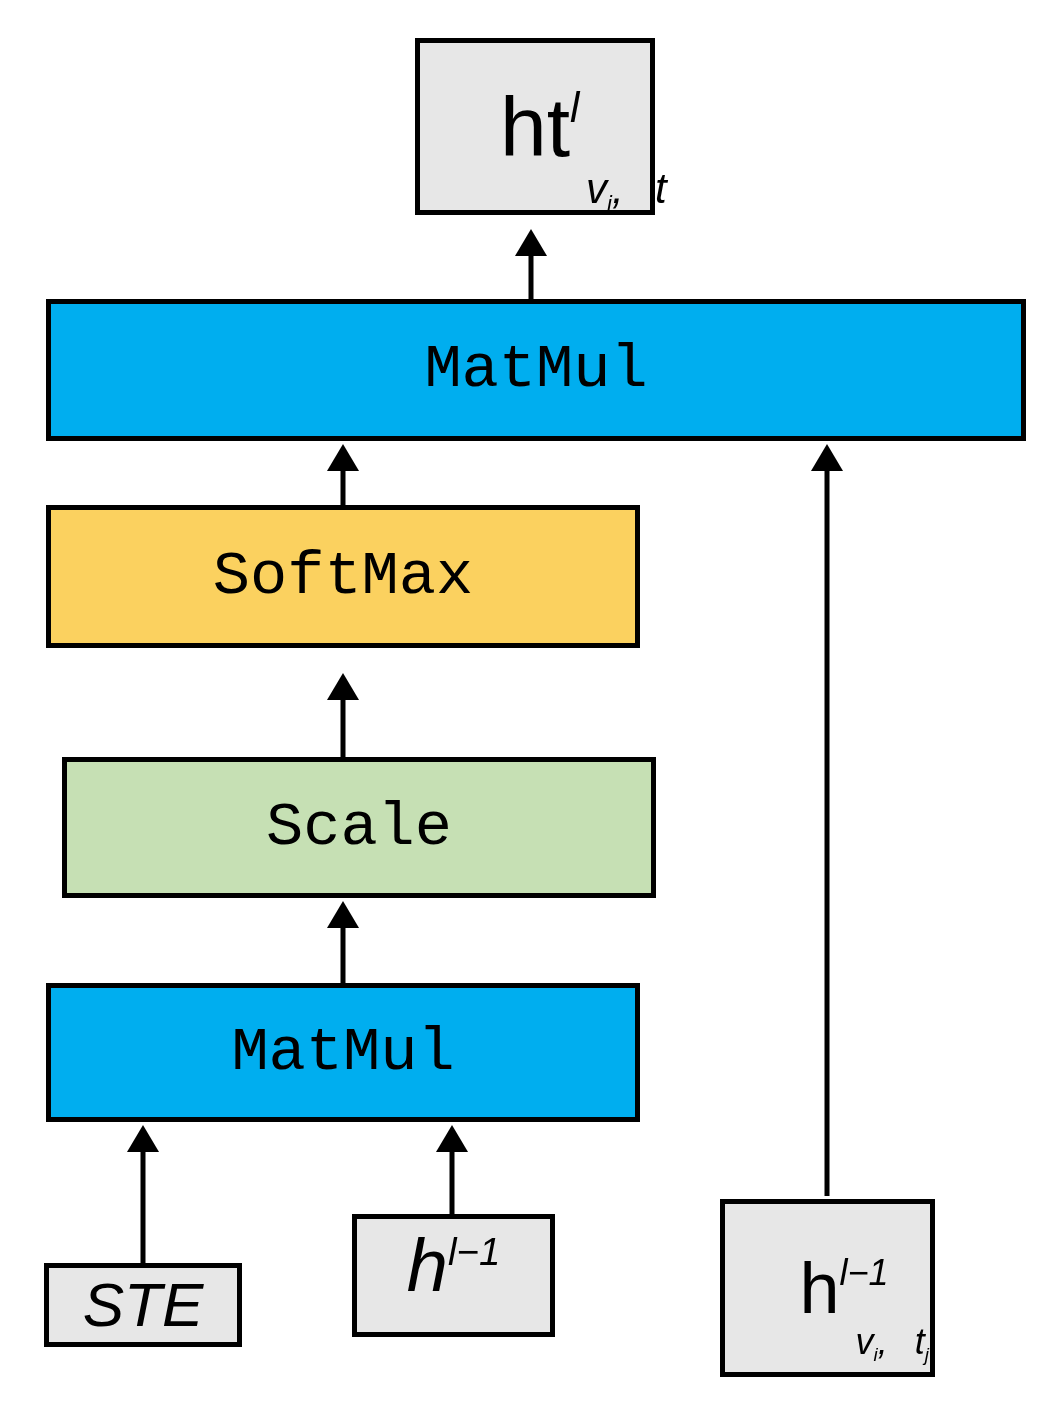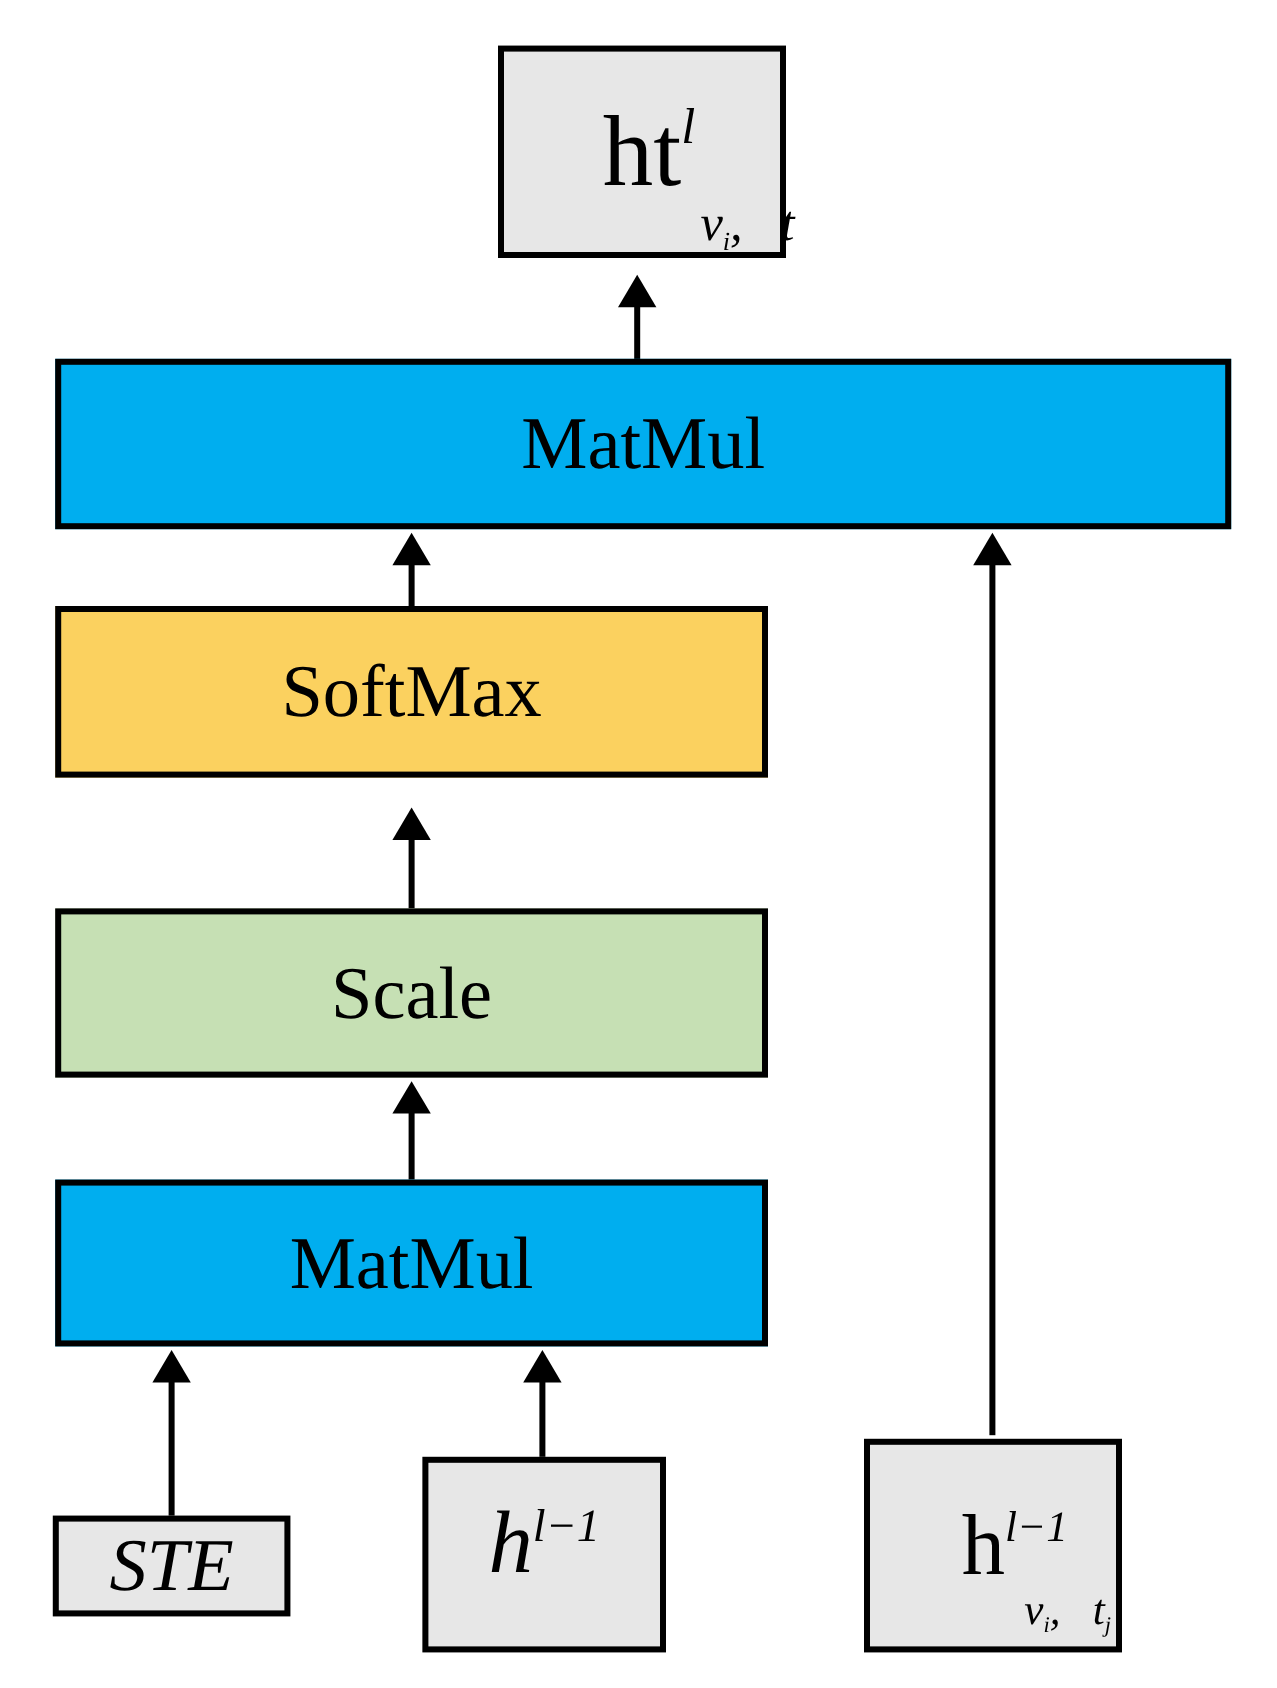--- a/index.html
+++ b/index.html
@@ -23,37 +23,37 @@
     position: absolute;
     box-sizing: border-box;
     border: 5px solid #000000;
     display: flex;
     align-items: center;
     justify-content: center;
     text-align: center;
     line-height: 1;
   }
   .node.op {
-    font-family: Liberation Serif, serif;
+    font-family: Liberation Mono, monospace;
     font-size: 62px;
     color: #000000;
     font-weight: 400;
     text-align: center;
   }
   .node.var {
     background: #e7e7e7;
     font-family: "Liberation Serif", serif;
     color: #000000;
   }
 
   
   .math {
     display: inline-block;
     white-space: nowrap;
-    font-family: Liberation Serif, serif;
+    font-family: Liberation Sans, sans-serif;
     line-height: 1;
   }
   .mi-it { font-style: italic; }
   .mi-up { font-style: normal; }
   sup.sp, sub.sb {
     font-size: 0.52em;
     line-height: 0;
     position: relative;
   }
   sup.sp { top: -0.66em; vertical-align: baseline; }
@@ -140,21 +140,21 @@
 
   <div class="node op" style="left:46px; top:505px; width:594px; height:143px; background:#fbd15f;">
     <span>SoftMax</span>
   </div>
 
   <div class="arrow" style="left:327px; top:673px; width:32px; height:84px;">
     <div class="head"></div>
     <div class="shaft" style="top:22px; height:62px;"></div>
   </div>
 
-  <div class="node op" style="left:46px; top:757px; width:594px; height:141px; background:#c6e0b4;">
+  <div class="node op" style="left:62px; top:757px; width:594px; height:141px; background:#c6e0b4;">
     <span>Scale</span>
   </div>
 
   <div class="arrow" style="left:327px; top:901px; width:32px; height:82px;">
     <div class="head"></div>
     <div class="shaft" style="top:22px; height:60px;"></div>
   </div>
 
   <div class="node op" style="left:46px; top:983px; width:594px; height:139px; background:#00aeef;">
     <span>MatMul</span>
@@ -167,21 +167,21 @@
 
   <div class="arrow" style="left:436px; top:1125px; width:32px; height:92px;">
     <div class="head"></div>
     <div class="shaft" style="top:22px; height:70px;"></div>
   </div>
 
   <div class="node var" style="left:44px; top:1263px; width:198px; height:84px; font-size:62px;">
     <span class="math mi-it">STE</span>
   </div>
 
-  <div class="node var" style="left:352px; top:1214px; width:203px; height:163px; font-size:74px;">
+  <div class="node var" style="left:352px; top:1214px; width:203px; height:123px; font-size:74px;">
     <span class="math" style="transform:translateY(-10px);">
       <span class="mi-it">h</span><sup class="sp mi-it">l−1</sup>
     </span>
   </div>
 
   <div class="node var" style="left:720px; top:1199px; width:215px; height:178px; font-size:72px;">
     <span class="math" style="transform:translateX(-8px);">
       <span class="mi-up">h</span><span class="stack"><span class="up">l−1</span><span class="dn"><span>v</span><sub class="sb nest">i</sub><span>,</span><span class="gap"></span><span>t</span><sub class="sb nest">j</sub></span></span>
     </span>
   </div>

